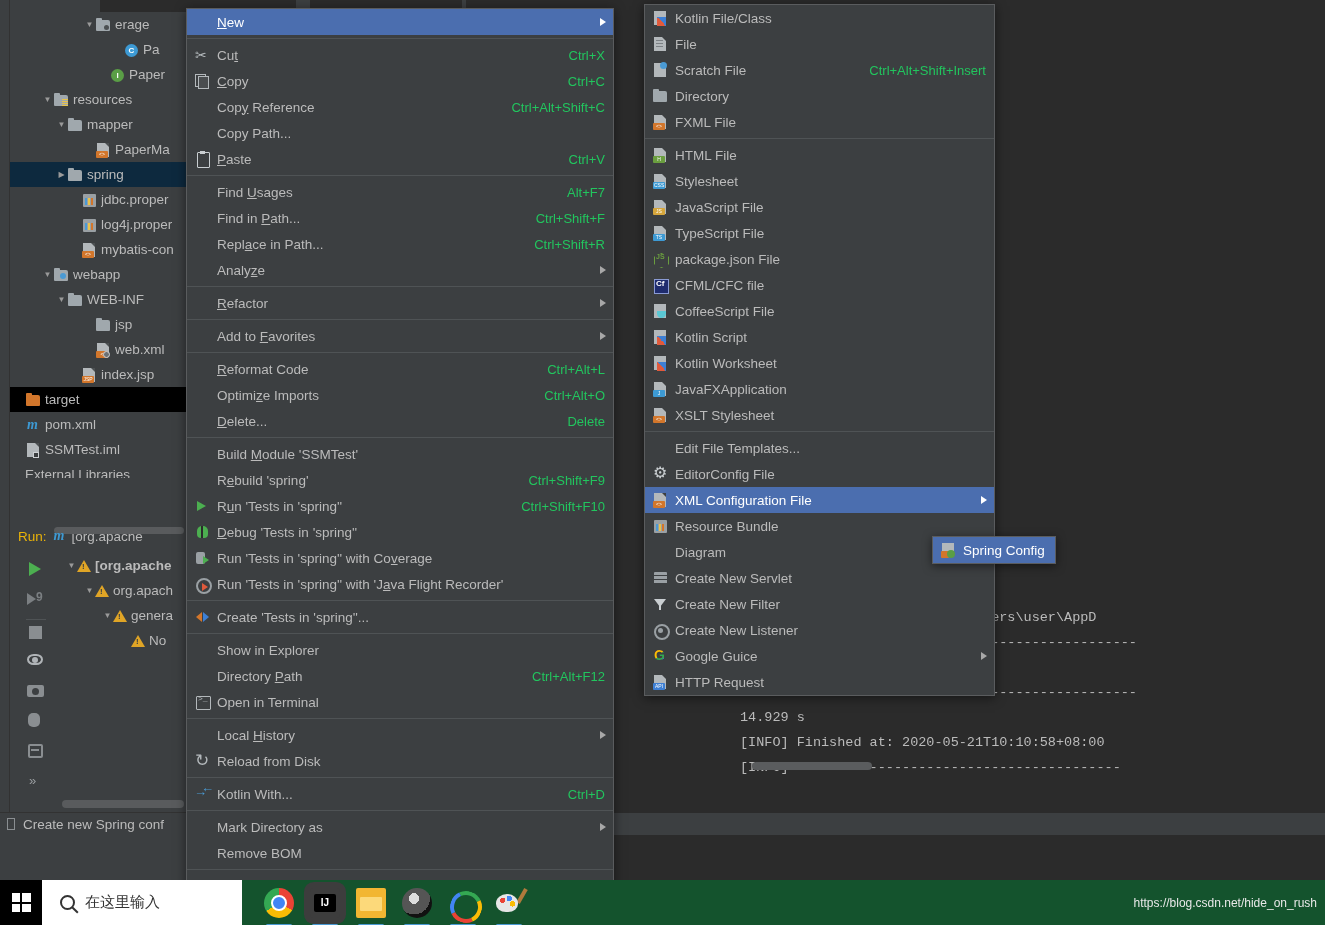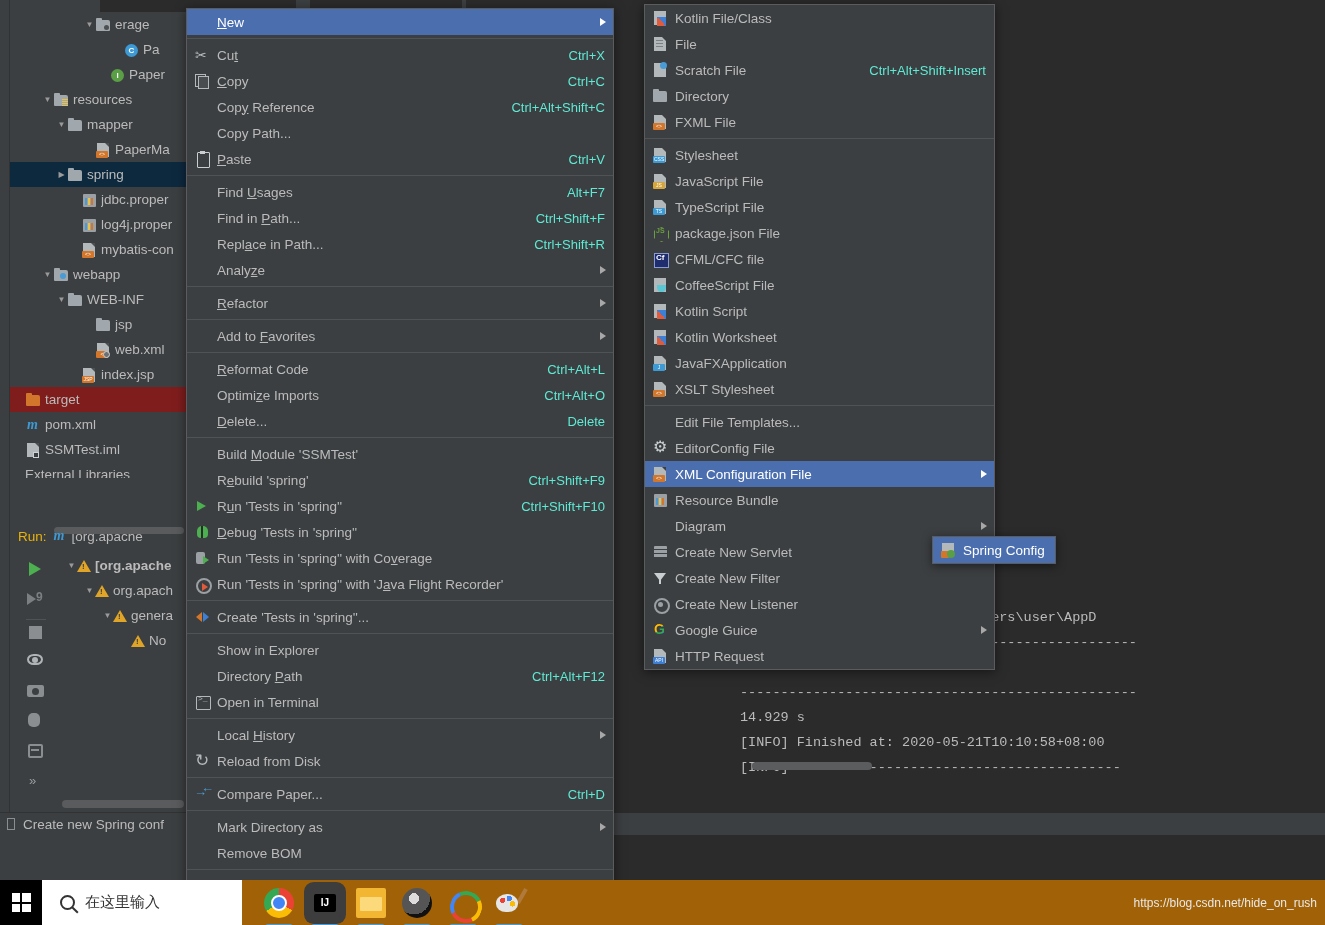--- a/index.html
+++ b/index.html
@@ -18,21 +18,21 @@
   #top-strip { position:absolute; left:0; top:0; right:0; height:12px; background:#3c3f41; }
   #top-strip .tabgap { position:absolute; top:0; height:12px; background:#2b2b2b; }
 
   
   #left-rail { position:absolute; left:0; top:0; width:10px; bottom:45px; background:#3c3f41; border-right:1px solid #323232; }
 
   
   #project-tree { position:absolute; left:10px; top:12px; width:176px; bottom:402px; background:#3c3f41; overflow:hidden; }
   .tree-row { height:25px; display:flex; align-items:center; white-space:nowrap; font-size:13.5px; color:#bbbbbb; padding-right:2px; }
   .tree-row.sel { background:#0d293e; }
-  .tree-row.sel2 { background:#7f1d1d;text-align:center; }
+  .tree-row.sel2 { background:#000000;text-align:center; }
   .tw { display:inline-block; width:11px; text-align:center; font-size:8px; color:#9a9a9a; flex:none; }
   .ticon { display:inline-block; width:17px; height:16px; position:relative; flex:none; margin-right:3px; }
   .tlabel { overflow:hidden; }
 
   
   .folder { width:14px;height:11px;background:#a0a8ad;border-radius:1px 2px 1px 1px; position:absolute; left:1px; top:3px; }
   .folder::before{content:"";position:absolute;left:0;top:-2px;width:6px;height:3px;background:#a0a8ad;border-radius:1px 1px 0 0;}
   .folder.orange{background:#d2762b;} .folder.orange::before{background:#d2762b;}
   .folder.src::after{content:"";position:absolute;right:1px;bottom:1px;width:5px;height:5px;border-radius:50%;background:#4c5052;}
   .folder.res::after{content:"";position:absolute;right:0px;bottom:0px;width:6px;height:7px;background:repeating-linear-gradient(#e8c34a 0 1px,#a0a8ad 1px 2px);}
@@ -80,21 +80,21 @@
              font-family:"Liberation Mono", monospace; font-size:13.5px; line-height:25px; white-space:pre; overflow:hidden;}
   #console-hscroll { position:absolute; left:752px; width:120px; bottom:110px; height:8px; background:#5a5c5e; border-radius:4px;}
 
   
   .menu { position:absolute; background:#3c3f41; border:1px solid #5a5c5e; box-shadow:0 2px 10px rgba(0,0,0,.5); }
   .mi { height:26px; display:flex; align-items:center; padding:0 8px 0 8px; white-space:nowrap; color:#bbbbbb; position:relative; }
   .mi.hl { background:#4b6eaf; color:#ffffff; }
   .mi .micon { width:18px; height:16px; flex:none; position:relative; margin-right:5px; }
   .mi .mlabel { flex:none; }
   .mi .mspacer { flex:1; min-width:18px; }
-  .mi .mkey { color:#5eead4; font-size:13px; flex:none; padding-left:10px;}
+  .mi .mkey { color:#22c55e; font-size:13px; flex:none; padding-left:10px;}
   .mi .marrow { position:absolute; right:7px; top:50%; transform:translateY(-50%);
                 width:0;height:0;border-top:4px solid transparent;border-bottom:4px solid transparent;border-left:6px solid #a8a8a8;}
   .mi.hl .marrow { border-left-color:#ffffff; }
   .msep { height:1px; background:#4f5355; margin:3px 0; }
   .u { text-decoration:underline; }
 
   #menu-main { left:186px; top:8px; width:428px; }
   #menu-main .mi { padding-left:30px; }
   #menu-main .micon { position:absolute; left:7px; top:50%; transform:translateY(-50%); margin:0; }
   #menu-new { left:612px; top:4px; width:351px;margin-left:32px; }
@@ -155,21 +155,21 @@
   .ic-springcfg-g{position:absolute;left:7px;bottom:0;width:8px;height:8px;border-radius:50%;background:#5a9e46;}
   .ic-resbundle::before{content:"";position:absolute;left:2px;top:2px;width:13px;height:13px;background:#9aa0a4;border-radius:1px;}
   .ic-resbundle::after{content:"";position:absolute;left:4px;bottom:3px;width:9px;height:7px;
      background:linear-gradient(to right,#4a9ad4 0 2px,transparent 2px 3px,#e8c34a 3px 5px,transparent 5px 6px,#d2762b 6px 8px,transparent 8px);}
 
   
   .pg { position:absolute; left:2px; top:1px; width:12px; height:14px; background:#b3b8bb; }
   .pg::before{content:"";position:absolute;right:0;top:0;border-left:4px solid transparent;border-top:4px solid #3c3f41;}
 
   
-  #taskbar { position:absolute; left:0; bottom:0; width:100%; height:45px; background:#a16207; display:flex; align-items:center; }
+  #taskbar { position:absolute; left:0; bottom:0; width:100%; height:45px; background:#14532d; display:flex; align-items:center; }
   #win-start { width:42px; height:45px; background:#000; display:flex; align-items:center; justify-content:center; }
   .win-logo { width:19px; height:19px; display:grid; grid-template-columns:1fr 1fr; grid-template-rows:1fr 1fr; gap:2px; }
   .win-logo div { background:#ffffff; }
   #search-box { width:200px; height:45px; background:#ffffff; display:flex; align-items:center; gap:10px; padding-left:18px;
                 color:#333; font-size:15px; font-family:"Liberation Sans",sans-serif; }
   #search-box .mag { width:15px;height:15px;border:2px solid #333;border-radius:50%; position:relative;}
   #search-box .mag::after{content:"";position:absolute;right:-6px;bottom:-3px;width:8px;height:2px;background:#333;transform:rotate(45deg);}
   #tb-icons { display:flex; align-items:center; gap:16px; padding-left:22px; }
   .tb-app { width:30px; height:30px; position:relative; border-radius:3px; }
   .tb-app.active { background:#3d3d3d; box-shadow:0 0 0 6px #3d3d3d; }
@@ -594,21 +594,21 @@
         <span class="marrow"></span>
       </div>
       <div class="mi">
         <span class="micon ic-reload"></span>
         <span class="mlabel">Reload from Disk</span>
         <span class="mspacer"></span>
       </div>
       <div class="msep"></div>
       <div class="mi">
         <span class="micon ic-cmp"></span>
-        <span class="mlabel">Compare Paper...</span>
+        <span class="mlabel">Kotlin With...</span>
         <span class="mspacer"></span>
         <span class="mkey">Ctrl+D</span>
       </div>
       <div class="msep"></div>
       <div class="mi">
         <span class="micon"></span>
         <span class="mlabel">Mark Directory as</span>
         <span class="mspacer"></span>
         <span class="marrow"></span>
       </div>
@@ -663,20 +663,28 @@
       </div>
       <div class="mi">
         <span class="micon">
           <span class="pg"></span>
           <span class="badge b-xml">&lt;&gt;</span>
         </span>
         <span class="mlabel">FXML File</span>
         <span class="mspacer"></span>
       </div>
       <div class="msep"></div>
+      <div class="mi">
+        <span class="micon">
+          <span class="pg"></span>
+          <span class="badge b-h">H</span>
+        </span>
+        <span class="mlabel">HTML File</span>
+        <span class="mspacer"></span>
+      </div>
       <div class="mi">
         <span class="micon">
           <span class="pg"></span>
           <span class="badge b-css">CSS</span>
         </span>
         <span class="mlabel">Stylesheet</span>
         <span class="mspacer"></span>
       </div>
       <div class="mi">
         <span class="micon">

